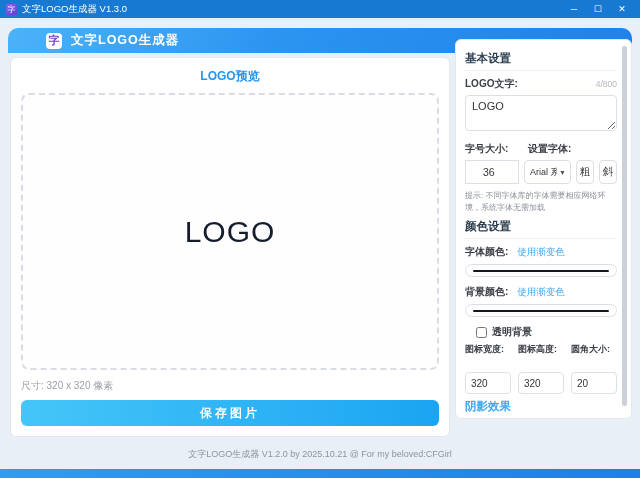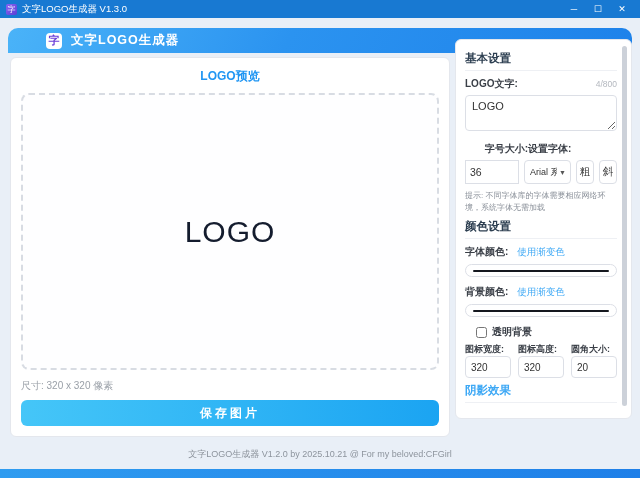--- a/index.html
+++ b/index.html
@@ -55,24 +55,24 @@
 
   .field-label { font-size:10px; font-weight:bold; color:#3a3f47; white-space:nowrap; }
   .label-row { display:flex; justify-content:space-between; align-items:center; margin-bottom:4px; }
   .char-counter { font-size:8.5px; color:#b4b8bf; }
 
   .logo-textarea { width:100%; height:36px; border:1px solid #dcdfe6; border-radius:4px;
     font-size:11px; padding:4px 6px; color:#333; resize:vertical;
     font-family:"Liberation Sans", sans-serif; margin-bottom:7px; }
 
   .two-labels { display:flex; margin-bottom:4px; }
-  .two-labels span:first-child { width:63px;text-align:right; }
+  .two-labels span:first-child { width:63px; }
   .controls-row { display:flex; gap:5px; align-items:center; }
   .num-input { width:54px; height:24px; border:1px solid #dcdfe6; border-radius:0;
-    font-size:10.5px; padding:0 4px; color:#333; font-family:"Liberation Sans", sans-serif; }
+    font-size:10.5px; padding:0 17px; color:#333; font-family:"Liberation Sans", sans-serif; }
   .select-box { flex:1; height:24px; border:1px solid #dcdfe6; border-radius:4px;
     display:flex; align-items:center; justify-content:space-between;
     padding:0 4px 0 5px; font-size:9px; color:#333; cursor:pointer; min-width:0; }
   .select-box .sel-text { white-space:nowrap; overflow:hidden; }
   .chevron { font-size:7px; color:#555; margin-left:2px; }
   .style-btn { width:18px; height:24px; border:1px solid #dcdfe6; border-radius:4px;
     display:flex; align-items:center; justify-content:center; font-size:10.5px; color:#333;
     cursor:pointer; flex:0 0 18px; }
 
   .hint-text { font-size:8px; color:#8a9099; line-height:1.5; margin:6px 0 2px; }
@@ -83,21 +83,21 @@
     position:relative; margin-bottom:8px; cursor:pointer; }
   .color-strip::after { content:""; position:absolute; left:7px; right:7px; top:50%;
     height:2px; margin-top:-1px; background:#15181f; border-radius:1px; }
 
   .checkbox-row { display:flex; align-items:center; gap:5px; margin:2px 0 4px;padding-left:11px; }
   .checkbox-row input { width:11px; height:11px; }
   .checkbox-row .field-label { font-weight:bold; }
 
   .size-grid { display:flex; gap:7px; }
   .size-col { flex:1; min-width:0; }
-  .size-col .field-label { font-size:9px; display:block; margin-bottom:0; }
+  .size-col .field-label { font-size:9px; display:block; margin-bottom:16px; }
   .small-input { width:100%; height:22px; border:1px solid #dcdfe6; border-radius:4px;
     font-size:10px; padding:4px 5px; color:#333; font-family:"Liberation Sans", sans-serif; }
 
   
   .footer { position:absolute; top:448px; left:0; width:640px; text-align:center;
     font-size:9px; color:#8d949d; }
   .bottom-band { position:absolute; bottom:0; left:0; width:640px; height:9px;
     background:linear-gradient(90deg,#2f9cf0,#1e7fe8); }
 </style>
 </head>

